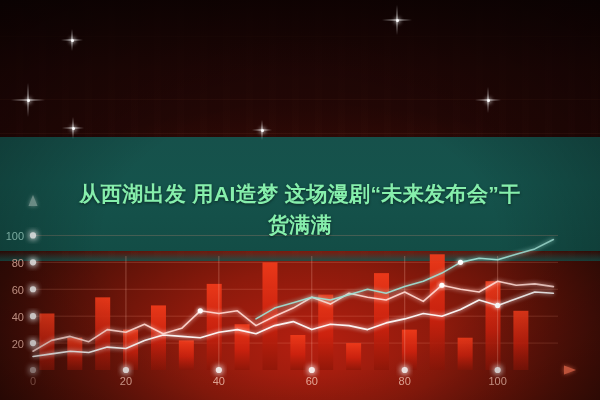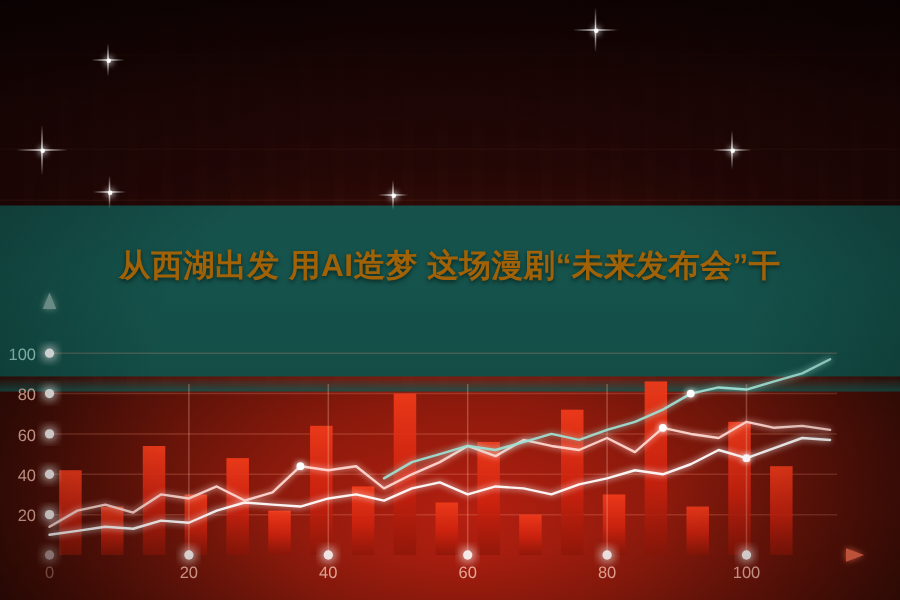--- a/index.html
+++ b/index.html
@@ -28,23 +28,23 @@
   
   .band{position:absolute;left:0;width:600px;
     background:linear-gradient(180deg,#16514b 0%,#15534c 40%,#134d46 100%);}
   .band-soft{position:absolute;left:0;width:600px;height:10px;
     background:linear-gradient(180deg,rgba(22,81,75,0),rgba(22,81,75,.9));}
 
   
   #plot{position:absolute;left:0;top:0;width:600px;height:400px;}
 
   
-  .title{position:absolute;left:0;width:600px;text-align:center;color:#a16207;
+  .title{position:absolute;left:0;width:600px;text-align:center;color:#86efac;
     font-size:21px;font-weight:bold;line-height:31px;letter-spacing:.4px;
-    text-shadow:0 1px 3px rgba(0,0,0,.55);z-index:40;}
+    text-shadow:0 1px 3px rgba(0,0,0,.55);z-index:40;margin-top:16px;}
 
   
   .star{position:absolute;z-index:30;pointer-events:none;}
   .star i,.star b{position:absolute;display:block;background:#fff;}
   .star i{left:50%;top:0;width:1px;height:100%;transform:translateX(-.5px);
     background:linear-gradient(180deg,rgba(255,255,255,0),rgba(255,255,255,.95) 50%,rgba(255,255,255,0));}
   .star b{top:50%;left:0;height:1px;width:100%;transform:translateY(-.5px);
     background:linear-gradient(90deg,rgba(255,255,255,0),rgba(255,255,255,.95) 50%,rgba(255,255,255,0));}
   .star s{position:absolute;left:50%;top:50%;width:3px;height:3px;margin:-1.5px 0 0 -1.5px;
     border-radius:50%;background:#fff;box-shadow:0 0 4px 1px rgba(255,255,255,.85);}
@@ -177,15 +177,16 @@
         <s></s>
       </div>
       <div class="star" style="left: 475px; top: 87px; width: 26px; height: 26px;">
         <i></i>
         <b></b>
         <s></s>
       </div>
     </div>
 
   <div class="title" style="top:162px">从西湖出发 用AI造梦 这场漫剧“未来发布会”干</div>
+  <div class="title" style="top:193px">货满满</div>
 
   <div class="bg-vign"></div>
 </div>
 
 </body></html>

